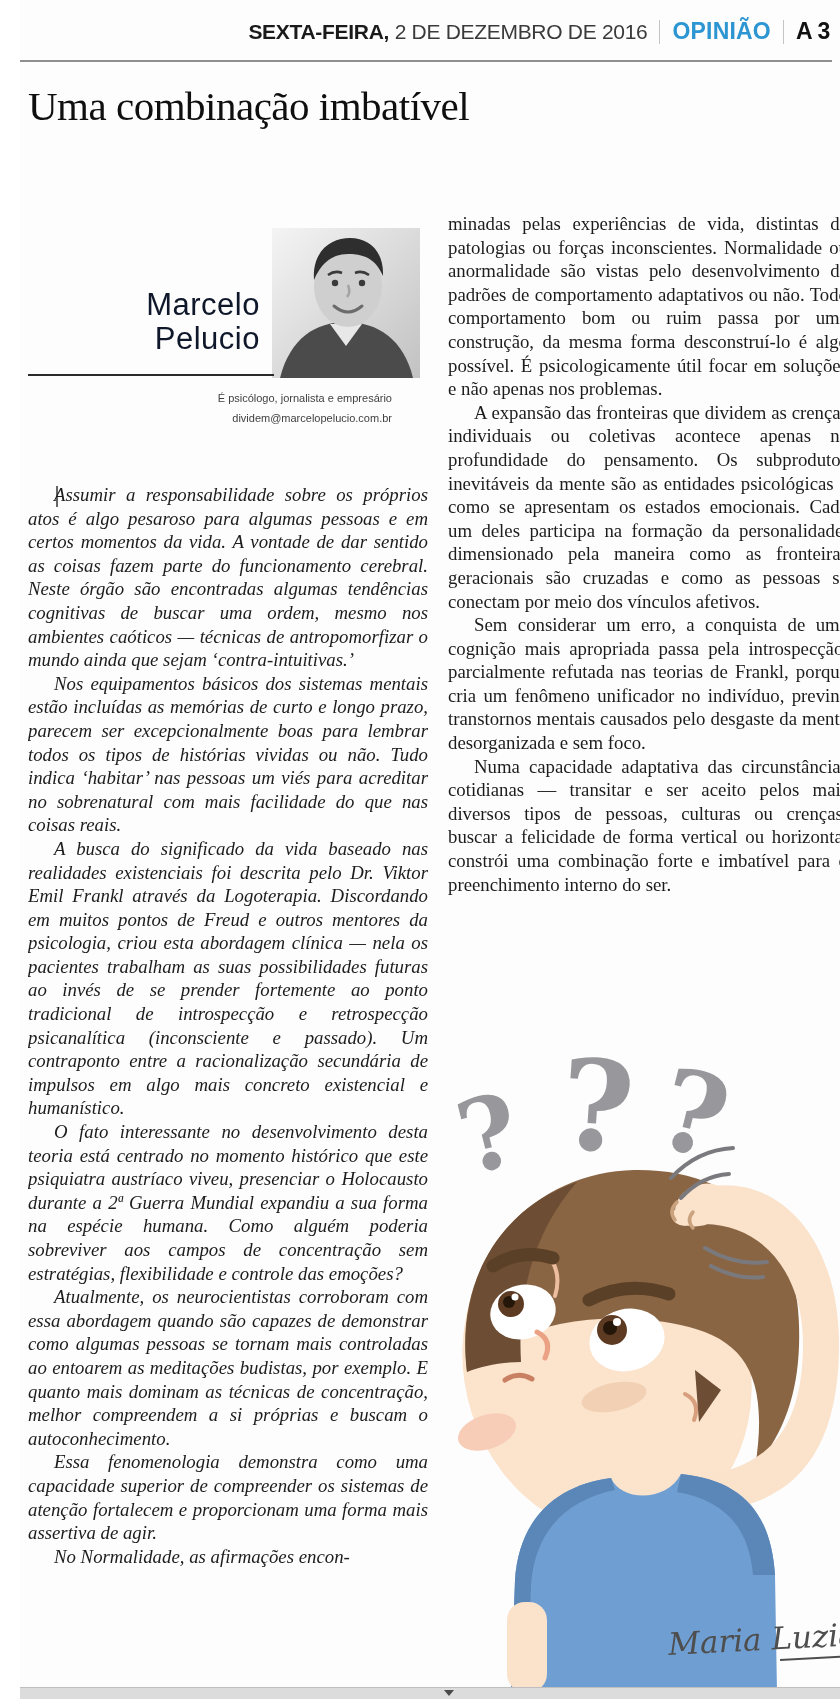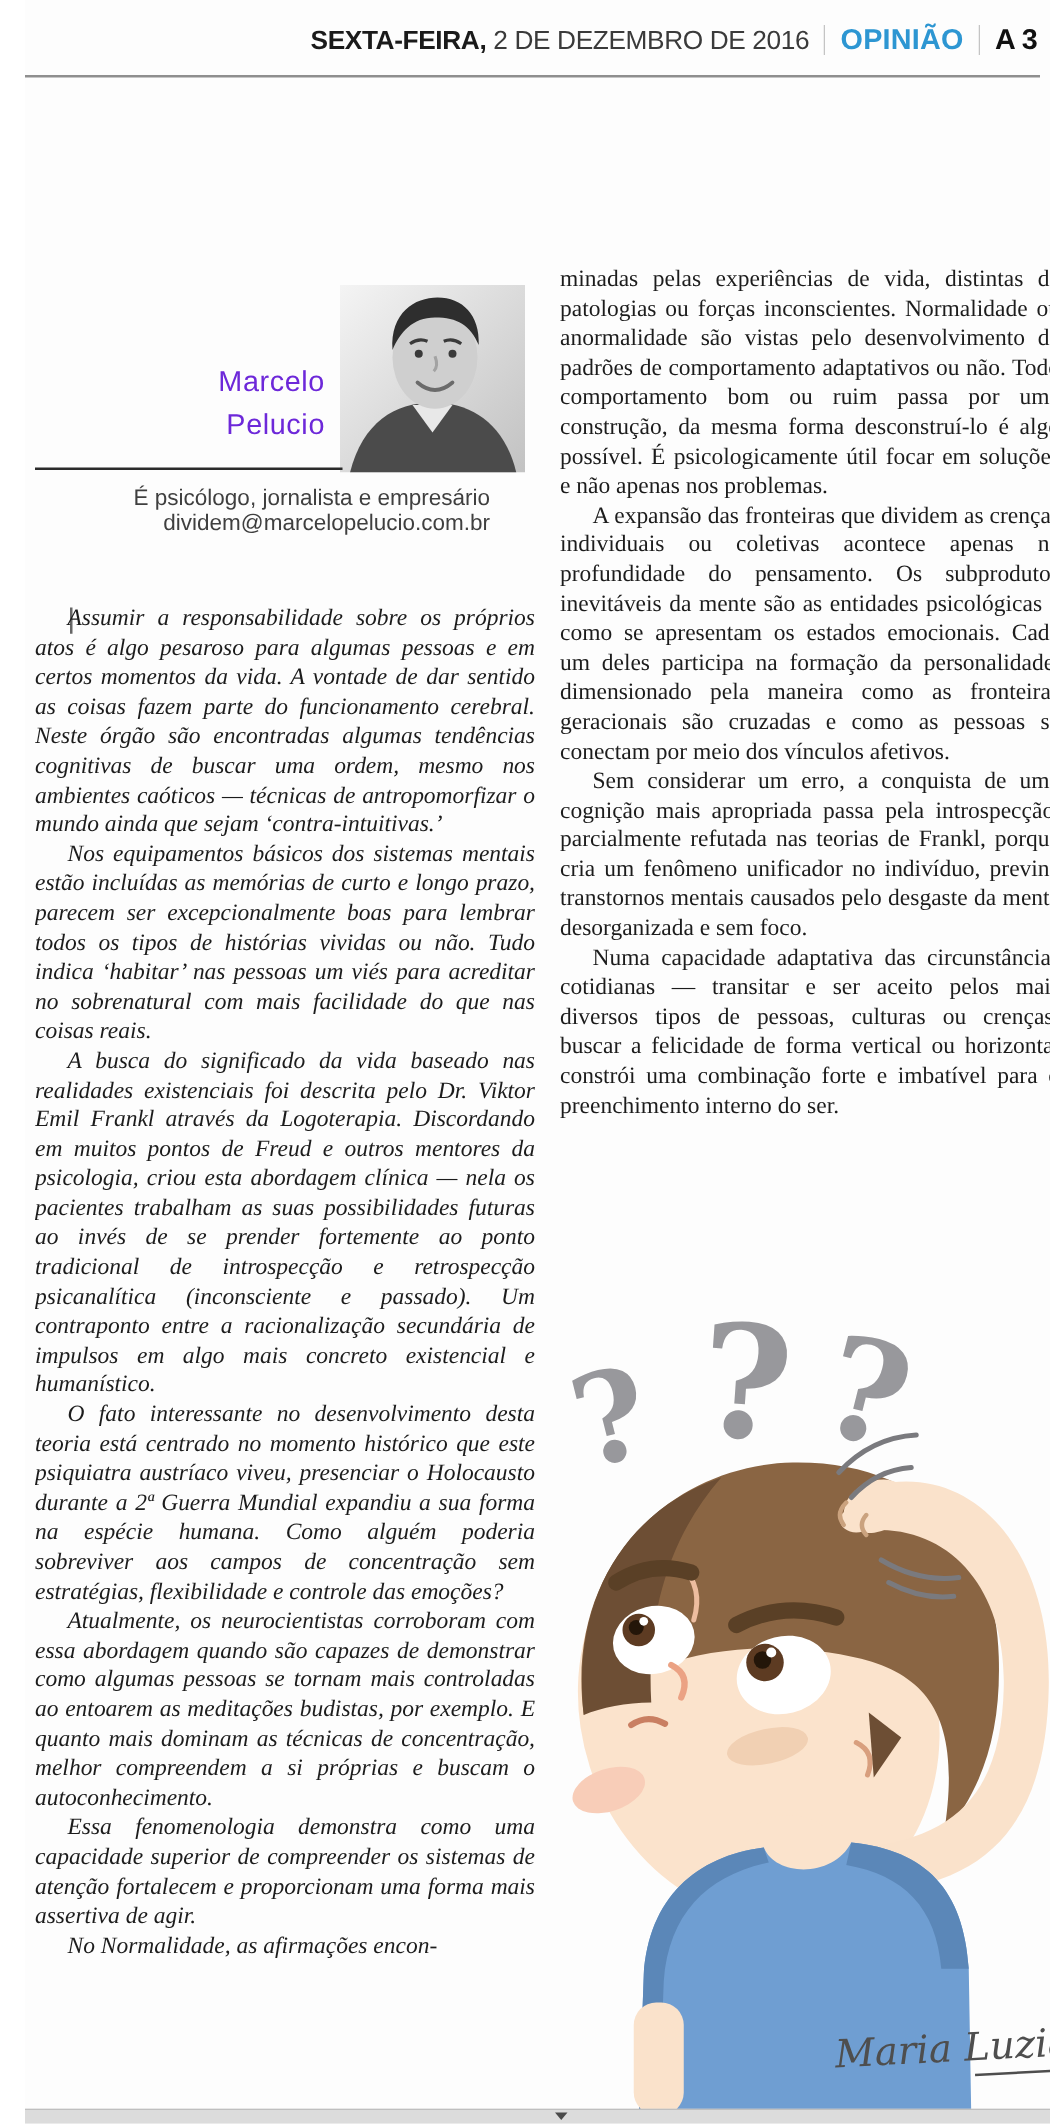--- a/index.html
+++ b/index.html
@@ -21,26 +21,26 @@
   .masthead .sep{display:inline-block;width:1px;height:24px;background:#c4c4c4;
                  margin:0 12px;vertical-align:-5px;}
   .masthead .sec{font-weight:bold;font-size:23px;color:#2d96d2;letter-spacing:0.2px;}
   .masthead .pg{font-weight:bold;font-size:23px;color:#111;}
   .rule-top{position:absolute;left:0;top:60px;width:812px;height:2px;background:#8f8f8f;}
   
   .title{position:absolute;left:8px;top:82px;font-size:41px;font-weight:500;
          color:#0f0f0f;letter-spacing:-0.5px;}
   
   .author-name{position:absolute;left:40px;top:288px;width:200px;text-align:right;
-               font-family:"Liberation Sans",sans-serif;font-weight:300;font-size:23px;
-               line-height:34px;color:#6d28d9;letter-spacing:0.5px;}
+               font-family:"Liberation Sans",sans-serif;font-weight:300;font-size:31px;
+               line-height:34px;color:#0f172a;letter-spacing:0.5px;}
   .author-photo{position:absolute;left:252px;top:228px;width:148px;height:150px;}
   .author-rule{position:absolute;left:8px;top:374px;width:246px;height:2px;background:#2b2b2b;}
   .author-bio{position:absolute;left:8px;top:388px;width:364px;text-align:right;
-              font-family:"Liberation Sans",sans-serif;font-size:18px;line-height:20px;
+              font-family:"Liberation Sans",sans-serif;font-size:11px;line-height:20px;
               color:#3f3f3f;}
   
   .col{position:absolute;width:400px;font-size:18.8px;line-height:23.6px;
        text-align:justify;color:#1c1c1c;overflow:hidden;}
   .col-left{left:8px;top:483px;height:1202px;font-style:italic;}
   .col-right{left:428px;top:212px;height:830px;}
   .col p{margin:0;}
   .col p.ind{text-indent:26px;}
   .caret{position:absolute;left:36px;top:486px;width:2px;height:21px;background:#666;}
   
@@ -54,20 +54,21 @@
 </head>
 <body>
 
 <div class="page">
 
   <div class="masthead">
     <span class="wd">SEXTA-FEIRA,</span><span class="dt"> 2 DE DEZEMBRO DE 2016</span><span class="sep"></span><span class="sec">OPINIÃO</span><span class="sep"></span><span class="pg">A 3</span>
   </div>
   <div class="rule-top"></div>
 
+  <h1 class="title" style="margin:0;">Uma combinação imbatível</h1>
 
   <div class="author-name">
     <div>Marcelo</div>
     <div>Pelucio</div>
   </div>
   <div class="author-photo">
     <svg viewBox="0 0 148 150" width="148" height="150">
       <defs>
         <linearGradient id="pg" x1="0" y1="0" x2="1" y2="1">
           <stop offset="0" stop-color="#f4f4f4"></stop>

